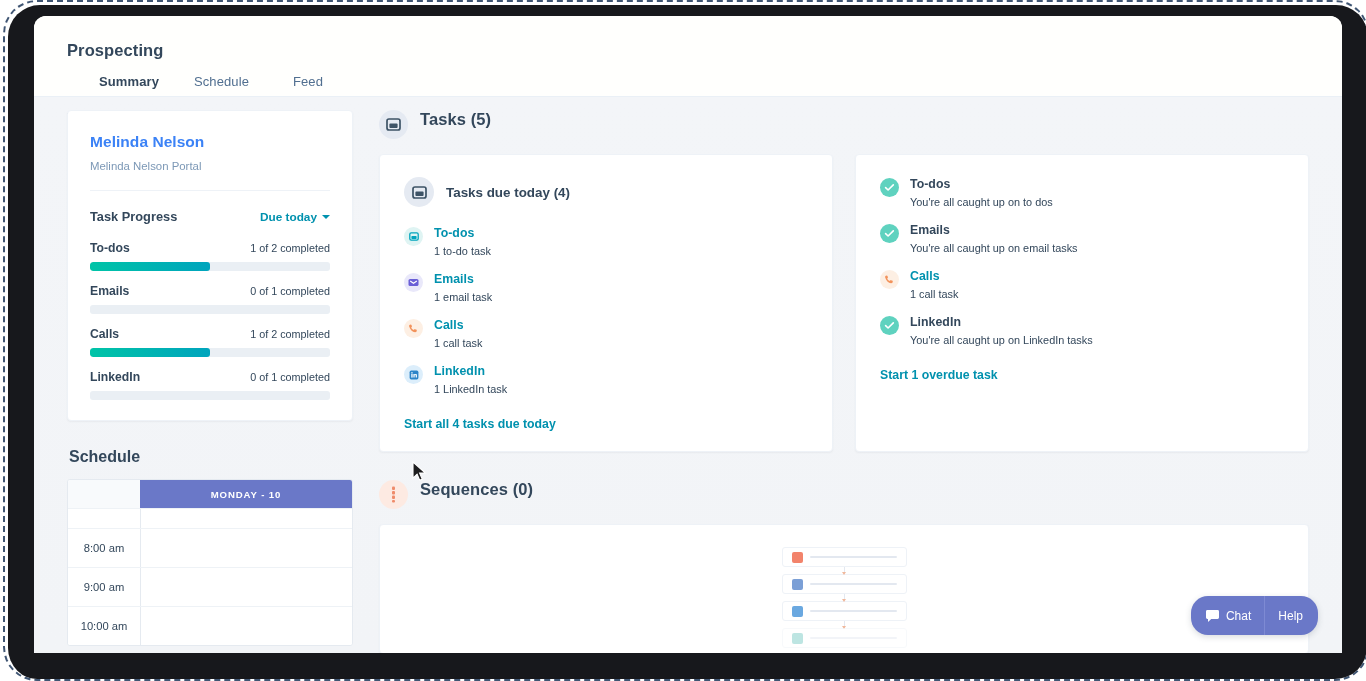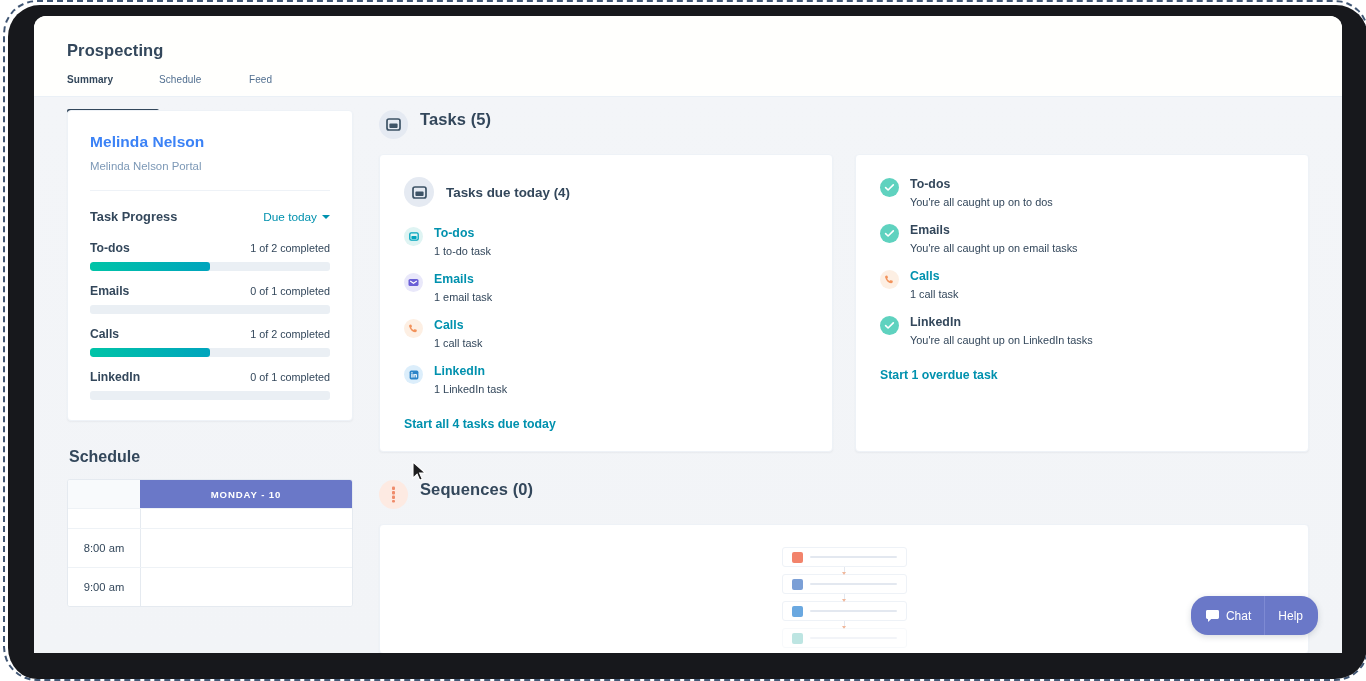--- a/index.html
+++ b/index.html
@@ -44,23 +44,23 @@
     width: 1308px; height: 81px;
     background: #fffffd;
   }
   .page-title {
     position: absolute; left: 33px; top: 25px;
     font-size: 16.5px; font-weight: bold; letter-spacing: .1px;
     color: #33475b;
   }
   .tabs { position: absolute; left: 33px; top: 58px; display: flex; }
   .tab {
-    font-size: 10px; color: #516f90; letter-spacing: .1px;
+    font-size: 13px; color: #516f90; letter-spacing: .1px;
     padding: 0 0 28px 0; cursor: pointer;
-    text-align: left;
+    text-align: right;
   }
   .tab.t-summary { width: 92px; }
   .tab.t-schedule { width: 90px; }
   .tab.t-feed     { width: 74px; }
   .tab.active { color: #33475b; font-weight: bold; }
   .tab.active::after {
     content: ""; position: absolute; left: 0; bottom: 0;
     width: 92px; height: 4px; background: #33475b; border-radius: 2px;
   }
   .tab.active { position: relative; }
@@ -85,21 +85,21 @@
   }
   .profile-divider {
     height: 1px; background: #eef2f7; margin: 18px 0 18px 0;
   }
   .progress-head {
     display: flex; align-items: baseline; justify-content: space-between;
     margin-bottom: 17px;
   }
   .progress-title { font-size: 12.8px; font-weight: bold; color: #33475b; }
   .due-filter {
-    font-size: 11.8px; font-weight: normal; color: #0091ae; cursor: pointer;
+    font-size: 11.8px; font-weight: bold; color: #0091ae; cursor: pointer;
     display: flex; align-items: center; gap: 5px;
   }
   .chev { width: 0; height: 0; border-left: 4px solid transparent;
           border-right: 4px solid transparent; border-top: 4px solid #0091ae; }
 
   .prog-row { margin-bottom: 13px; }
   .prog-row:last-child { margin-bottom: 0; }
   .prog-labels {
     display: flex; justify-content: space-between; align-items: baseline;
     margin-bottom: 7px;
@@ -322,20 +322,24 @@
           <div class="sched-row h19">
             <div class="gutter"></div>
             <div class="slot"></div>
           </div>
           <div class="sched-row h38">
             <div class="gutter">8:00 am</div>
             <div class="slot"></div>
           </div>
           <div class="sched-row h38">
             <div class="gutter">9:00 am</div>
+            <div class="slot"></div>
+          </div>
+          <div class="sched-row h38">
+            <div class="gutter">10:00 am</div>
             <div class="slot"></div>
           </div>
 
         </div>
       </div>
 
       <div class="right-col">
 
         <div class="section-head">
           <div class="sec-icon tasks">

